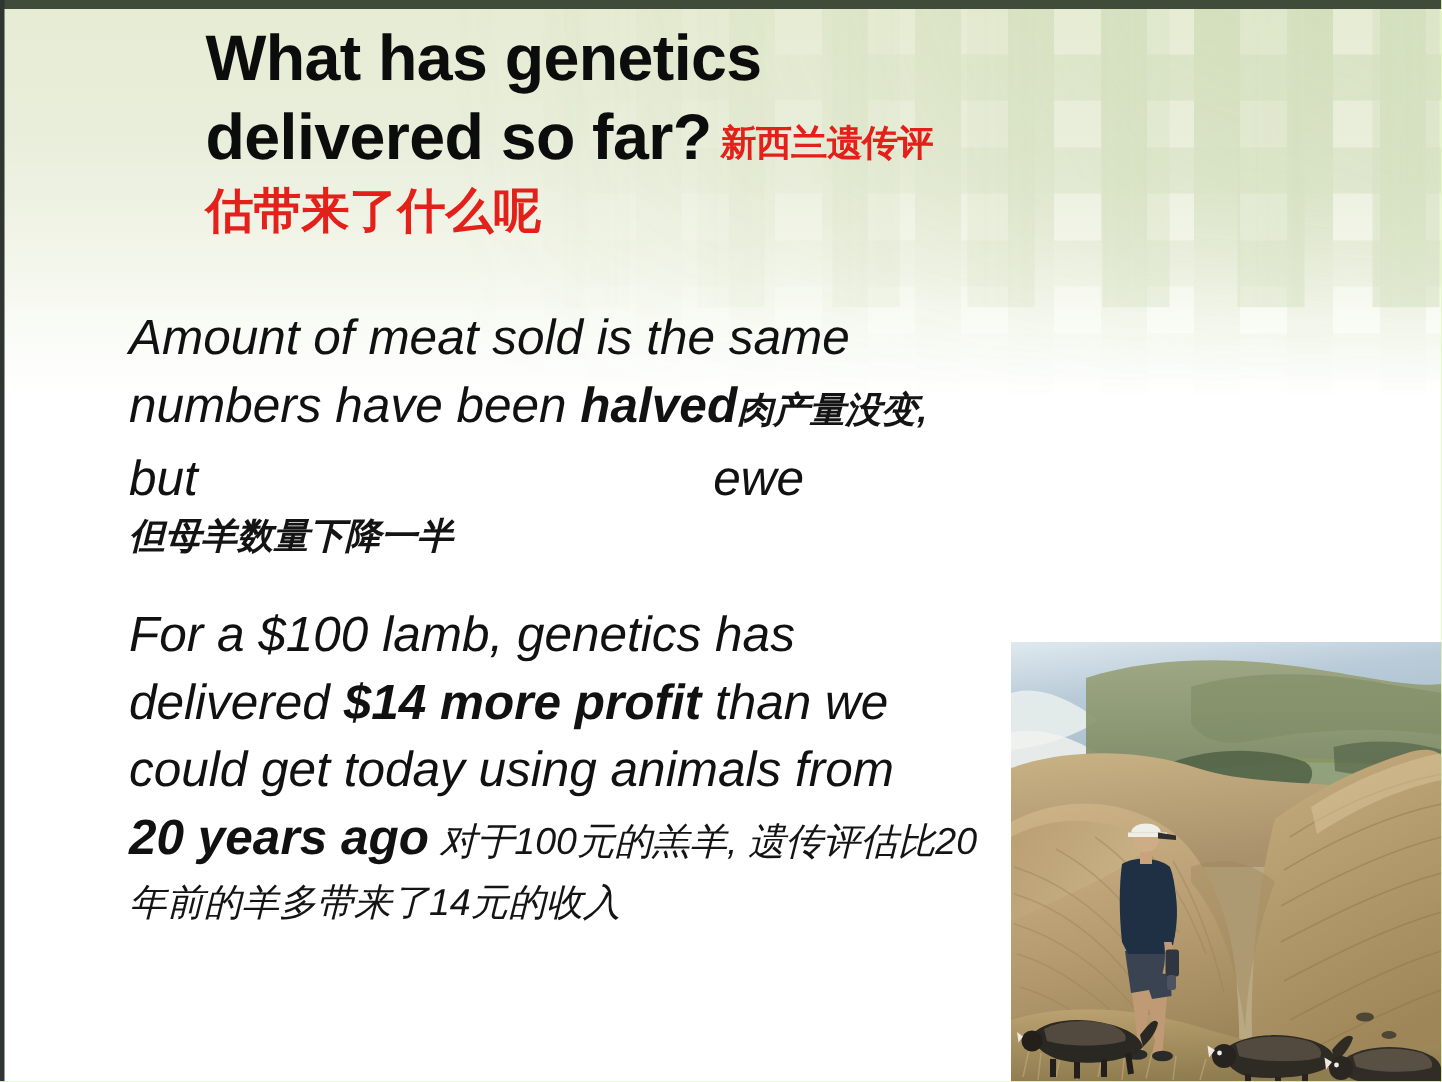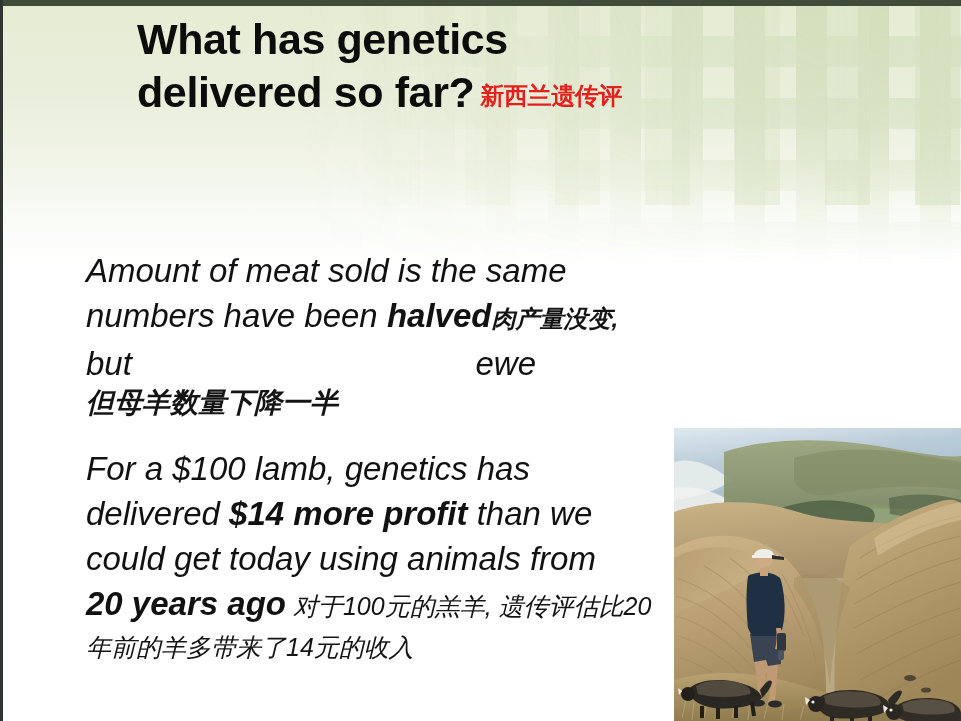--- a/index.html
+++ b/index.html
@@ -113,40 +113,39 @@
     line-height: 1.1;
   }
 
   
   .body-block {
     position: absolute;
     font-style: italic;
     color: #111111;
     font-size: 33px;
     line-height: 45px;
-    margin-top: 46px;
   }
   #para1 { left: 86px; top: 202px; width: 590px; }
   #para2 { left: 86px; top: 400px; width: 596px; }
 
   .ln { white-space: nowrap; }
   .just {
     display: flex;
     justify-content: space-between;
     width: 450px;
   }
   .b { font-weight: bold; }
   .zh-note {
     font-size: 24px;
     font-weight: bold;
     font-style: italic;
     color: #141414;
   }
   .zh-note-line {
-    font-size: 28px;
+    font-size: 24px;
     font-weight: bold;
     font-style: italic;
     color: #141414;
     line-height: 34px;
     white-space: nowrap;
   }
   .zh-note-reg {
     font-size: 25px;
     font-weight: normal;
     color: #141414;
@@ -181,20 +180,21 @@
   <div id="bg-mosaic"></div>
   <div id="bg-mosaic2"></div>
   <div id="bg-topbar"></div>
   <div id="bg-leftbar"></div>
 
   <div id="title-block">
     <div class="title-en">What has genetics</div>
     <div id="title-line2" class="title-en">
       <span>delivered so far?</span><span class="title-zh-inline">新西兰遗传评</span>
     </div>
+    <div id="title-line3" class="title-zh">估带来了什么呢</div>
   </div>
 
   <div id="para1" class="body-block">
     <div class="ln">Amount of meat sold is the same</div>
     <div class="ln"><span>numbers have been </span><span class="b">halved</span><span class="zh-note">肉产量没变,</span></div>
     <div class="ln just">
       <span>but</span>
       <span>ewe</span>
     </div>
     <div class="zh-note-line">但母羊数量下降一半</div>

